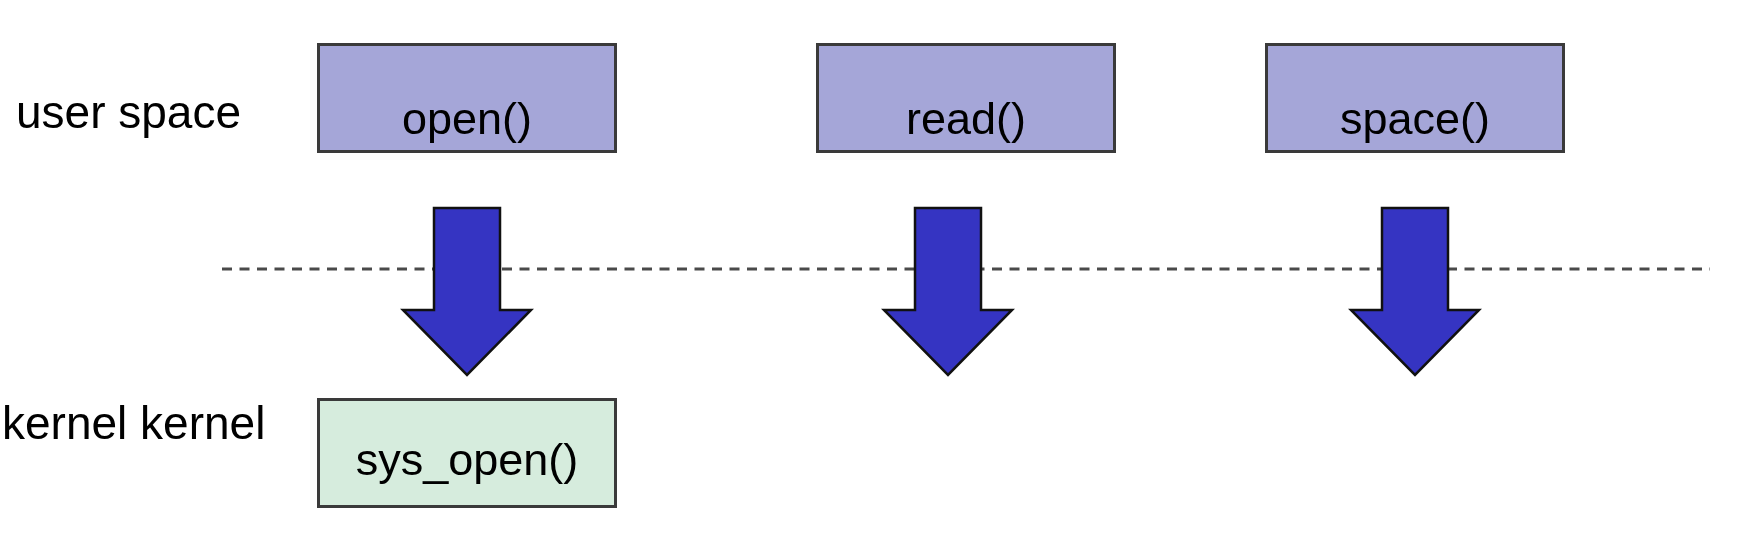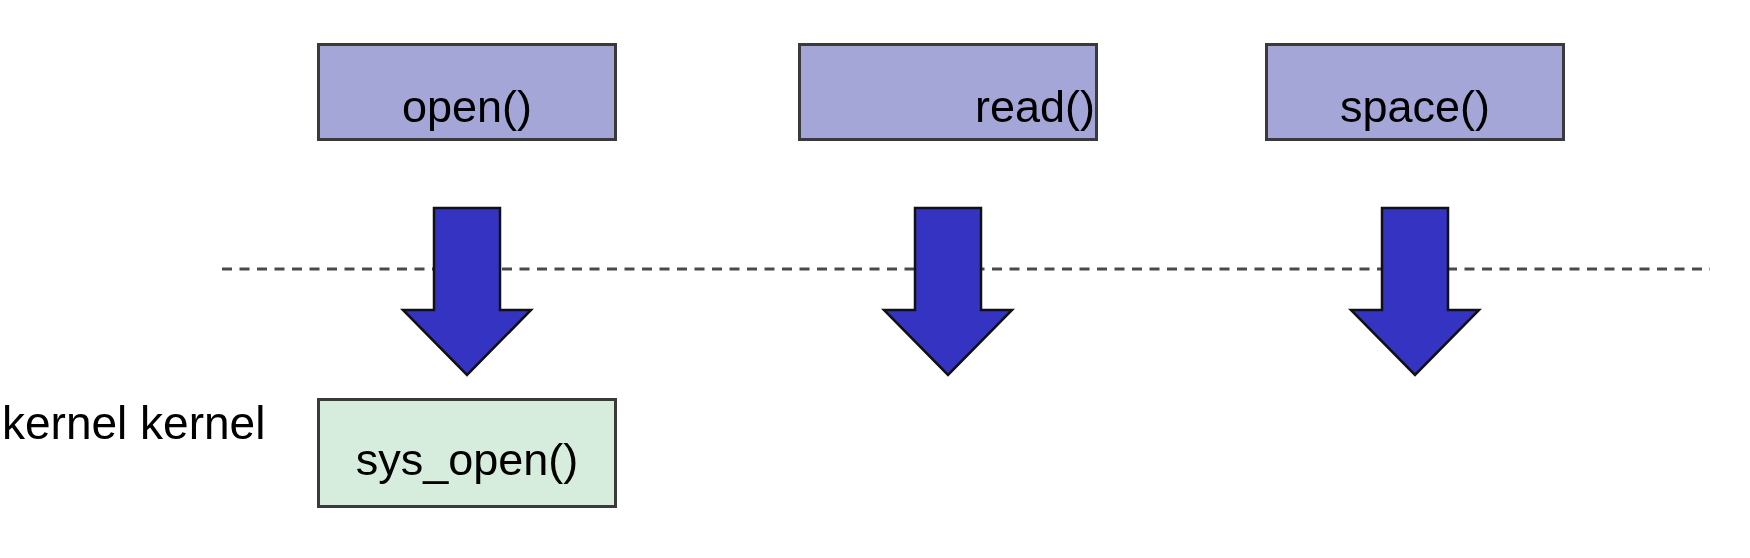--- a/index.html
+++ b/index.html
@@ -28,44 +28,45 @@
     align-items:center;
     justify-content:center;
     border:3px solid #3a3a3a;
     box-sizing:content-box;
     font-size:45px;
     white-space:nowrap;
   }
   .callbox.user{
     top:43px;height:92px;
     background:#a5a6d8;
-    padding-top:0;
+    padding-top:12px;
   }
   .callbox.user .lbl{position:relative;top:15px;}
   .callbox.kernel{
     top:398px;height:104px;
     background:#d6ecdd;
   }
   .callbox.kernel .lbl{position:relative;top:7px;}
   .col-1{left:317px;}
-  .col-2{left:798px;justify-content:flex-end;}
+  .col-2{left:816px;}
   .col-3{left:1265px;}
 </style>
 </head>
 <body>
 
 <div class="stage">
 
   <svg class="decor" width="1750" height="558" viewBox="0 0 1750 558">
     <line x1="222" y1="269" x2="1710" y2="269" stroke="#4a4a4a" stroke-width="3" stroke-dasharray="10 7.5"></line>
     <polygon points="434,208 500,208 500,310 531,310 467,375 403,310 434,310" stroke="#111111" stroke-width="2.5" stroke-linejoin="miter" fill="#3534c2"></polygon>
     <polygon points="915,208 981,208 981,310 1012,310 948,375 884,310 915,310" stroke="#111111" stroke-width="2.5" stroke-linejoin="miter" fill="#3534c2"></polygon>
     <polygon points="1382,208 1448,208 1448,310 1479,310 1415,375 1351,310 1382,310" stroke="#111111" stroke-width="2.5" stroke-linejoin="miter" fill="#3534c2"></polygon>
   </svg>
 
+  <div class="row-label user">user space</div>
   <div class="row-label kernel">kernel kernel</div>
 
   <div class="callbox user col-1">
     <span class="lbl">open()</span>
   </div>
   <div class="callbox user col-2">
     <span class="lbl">read()</span>
   </div>
   <div class="callbox user col-3">
     <span class="lbl">space()</span>

